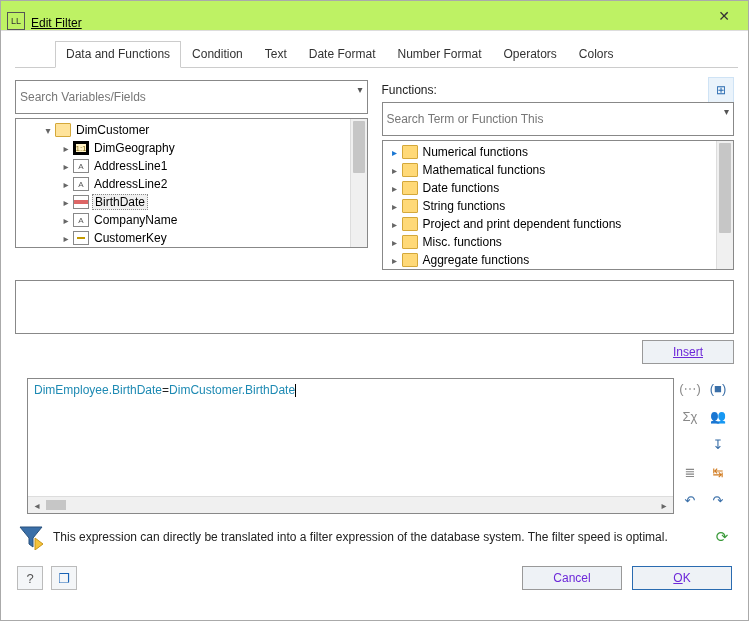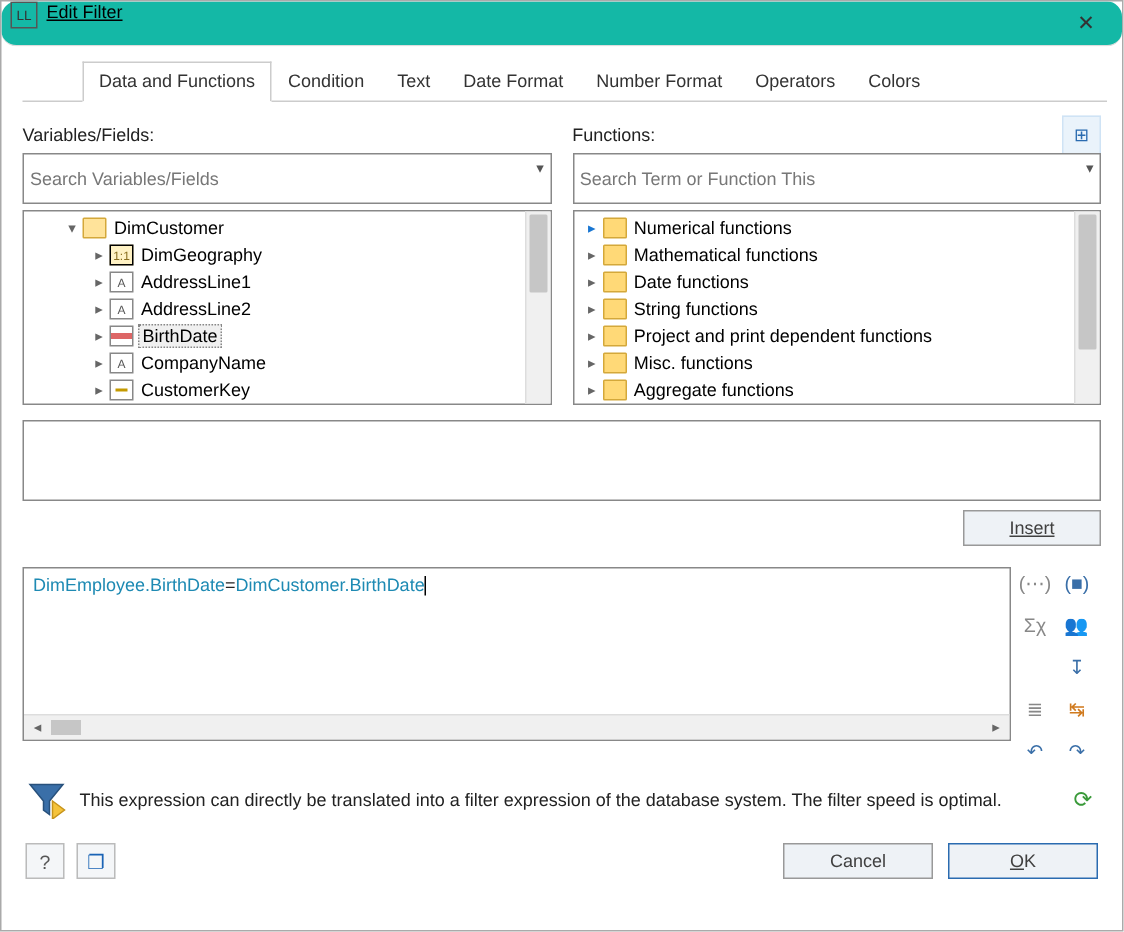--- a/index.html
+++ b/index.html
@@ -10,25 +10,24 @@
     background: #fff;
     color: #000;
     width: 749px;
     height: 621px;
     overflow: hidden;
     border: 1px solid #aaa;
   }
   .titlebar {
     height: 30px;
     display: flex;
-    align-items: flex-start;
+    align-items: flex-end;
     padding: 0 2px 0 6px;
     border-bottom: 1px solid #ddd;
-    background: #14b8a6;
-    border-radius: 10px;
+    background: #bef264;
   }
   .titlebar .appicon {
     width: 18px; height: 18px;
     border: 1px solid #555;
     font-size: 9px;
     display: flex; align-items: center; justify-content: center;
     margin-right: 6px;
     color: #333;
   }
   .titlebar .title { flex: 1; font-size: 12px; text-decoration: underline; }
@@ -125,21 +124,21 @@
   }
   .tree-row .expander.blue { color: #1976d2; }
   .tree-row .ico {
     width: 16px; height: 14px; margin: 0 3px 0 1px;
     display: inline-flex; align-items: center; justify-content: center;
     font-size: 9px;
   }
   .ico.folder { background: #ffd977; border: 1px solid #d4a83a; border-radius: 1px; }
   .ico.folder-open { background: #ffe39a; border: 1px solid #d4a83a; border-radius: 1px; }
   .ico.type-box { background: #fff; border: 1px solid #888; font-size: 8px; color: #555; }
-  .ico.type-rel { background: #fff2c4; border: 1px solid #000000; font-size:8px; color:#8a6f1f; }
+  .ico.type-rel { background: #fff2c4; border: 3px solid #000000; font-size:8px; color:#8a6f1f; }
   .ico.type-date { background:#fff; border:1px solid #888; }
   .ico.type-date::before { content:""; display:block; width:100%; height:4px; background:#d66; }
   .ico.type-key { background:#fff; border:1px solid #888; position:relative; }
   .ico.type-key::after { content:""; position:absolute; left:3px; top:5px; width:8px; height:2px; background:#c49a00; }
   .tree-row.selected .label-wrap {
     background: #f0f0f0; border: 1px dotted #888; padding: 0 2px;
   }
   .label-wrap { padding: 0 2px; }
 
   .mid-box {
@@ -152,36 +151,37 @@
     display: flex; justify-content: flex-end;
     margin-top: 6px;
   }
   .btn {
     height: 24px; min-width: 92px;
     border: 1px solid #999;
     background: #eef2f6;
     padding: 0 14px;
     display: inline-flex; align-items: center; justify-content: center;
     cursor: pointer;
-    color: #404040;
+    color: #6d28d9;
   }
   .btn.default { border-color: #2a6bb0; }
 
   .expr-area {
     margin-top: 14px;
     display: flex; gap: 6px;
     align-items: stretch;
   }
   .expr-box {
     flex: 1;
     border: 1px solid #888;
     background: #fff;
-    height: 116px;
+    height: 136px;
     position: relative;
     overflow: hidden;
+    margin-left: 12px;
   }
   .expr-text {
     padding: 4px 6px;
     font-size: 12px;
     color: #1e8ab3;
   }
   .expr-text .op { color: #222; }
   .expr-text .caret {
     display: inline-block; width: 0; height: 13px;
     border-right: 1px solid #000; vertical-align: middle;
@@ -261,23 +261,20 @@
       <div class="tab">Number Format</div>
       <div class="tab">Operators</div>
       <div class="tab">Colors</div>
     </div>
 
   <div class="tabpanel">
 
     <div class="panel-top">
 
       <div class="col">
-        <div class="col-head">
-          <span class="col-label">Variables/Fields:</span>
-        </div>
         <div class="combo">
           <span>Search Variables/Fields</span>
           <span class="chev">▾</span>
         </div>
         <div class="listbox">
           <div class="inner" id="left-tree">
               <div class="tree-row">
                 <span class="indent" style="width:26px"></span>
                 <span class="expander">▾</span>
                 <span class="ico folder-open"></span>

